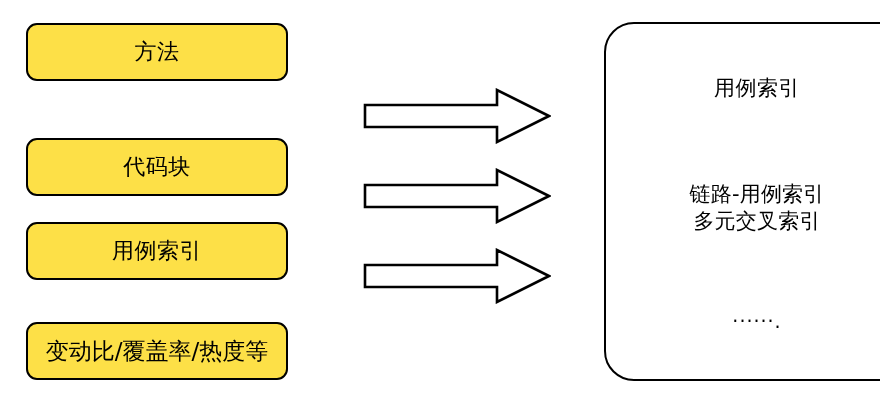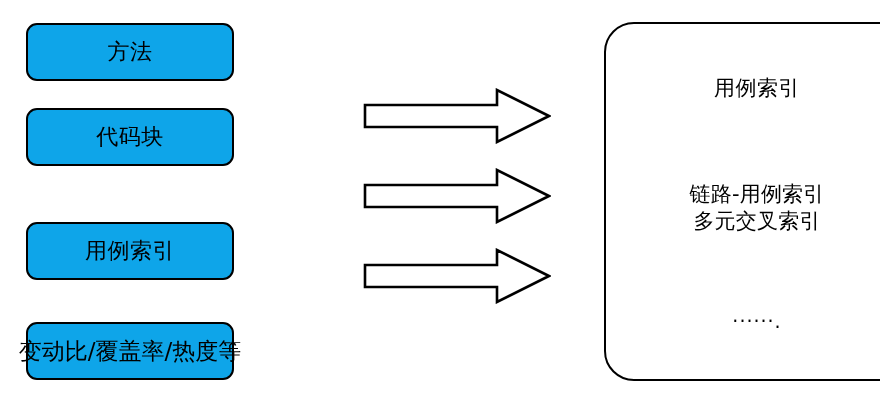--- a/index.html
+++ b/index.html
@@ -21,44 +21,44 @@
     left: 0;
     top: 0;
     width: 880px;
     height: 402px;
   }
 
   
   .src-box {
     position: absolute;
     left: 26px;
-    width: 208px;
+    width: 262px;
     height: 58px;
     box-sizing: border-box;
     border: 2px solid #000000;
     border-radius: 11px;
-    background: #0ea5e9;
+    background: #fde047;
     display: flex;
     align-items: center;
     justify-content: center;
   }
   .src-box-label {
     font-size: 22px;
     line-height: 1;
     letter-spacing: 0.5px;
     white-space: nowrap;
     color: #000000;
   }
   .src-box-label.wide {
     font-size: 23px;
     letter-spacing: 0px;
   }
 
   #src-box-0 { top: 23px; }
-  #src-box-1 { top: 108px; }
+  #src-box-1 { top: 138px; }
   #src-box-2 { top: 222px; }
   #src-box-3 { top: 322px; }
 
   
   .arrow {
     position: absolute;
     left: 363px;
     width: 188px;
     height: 56px;
   }

